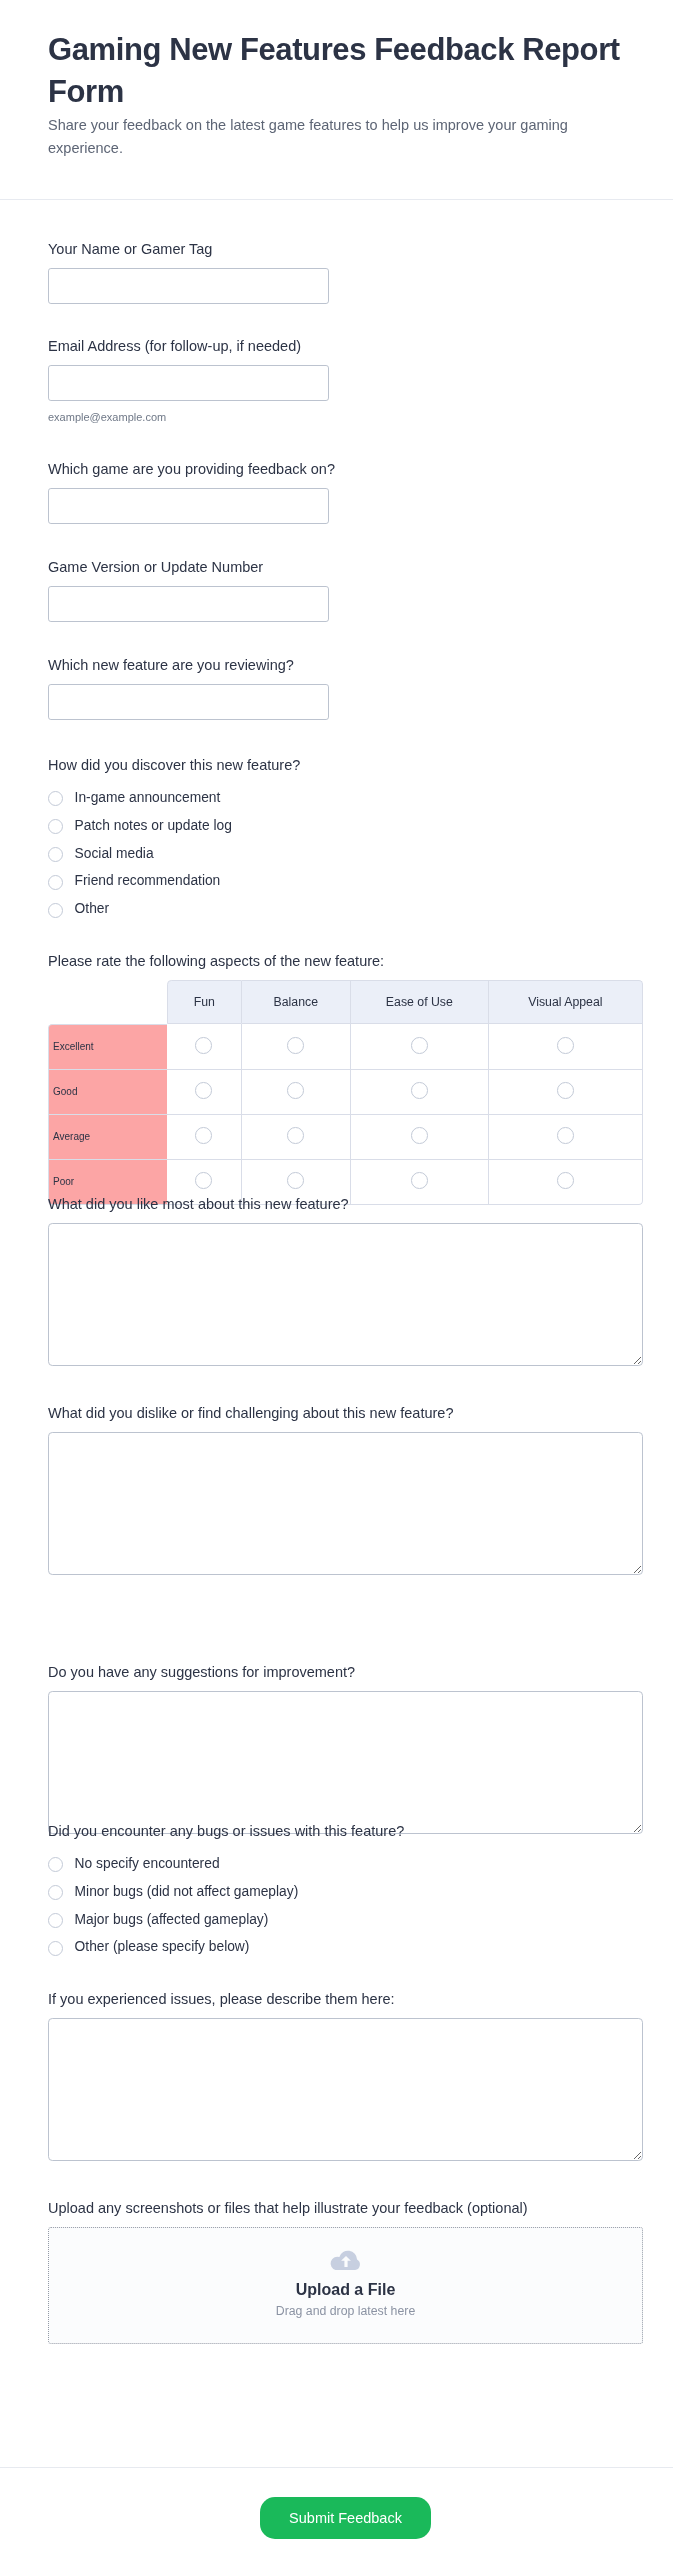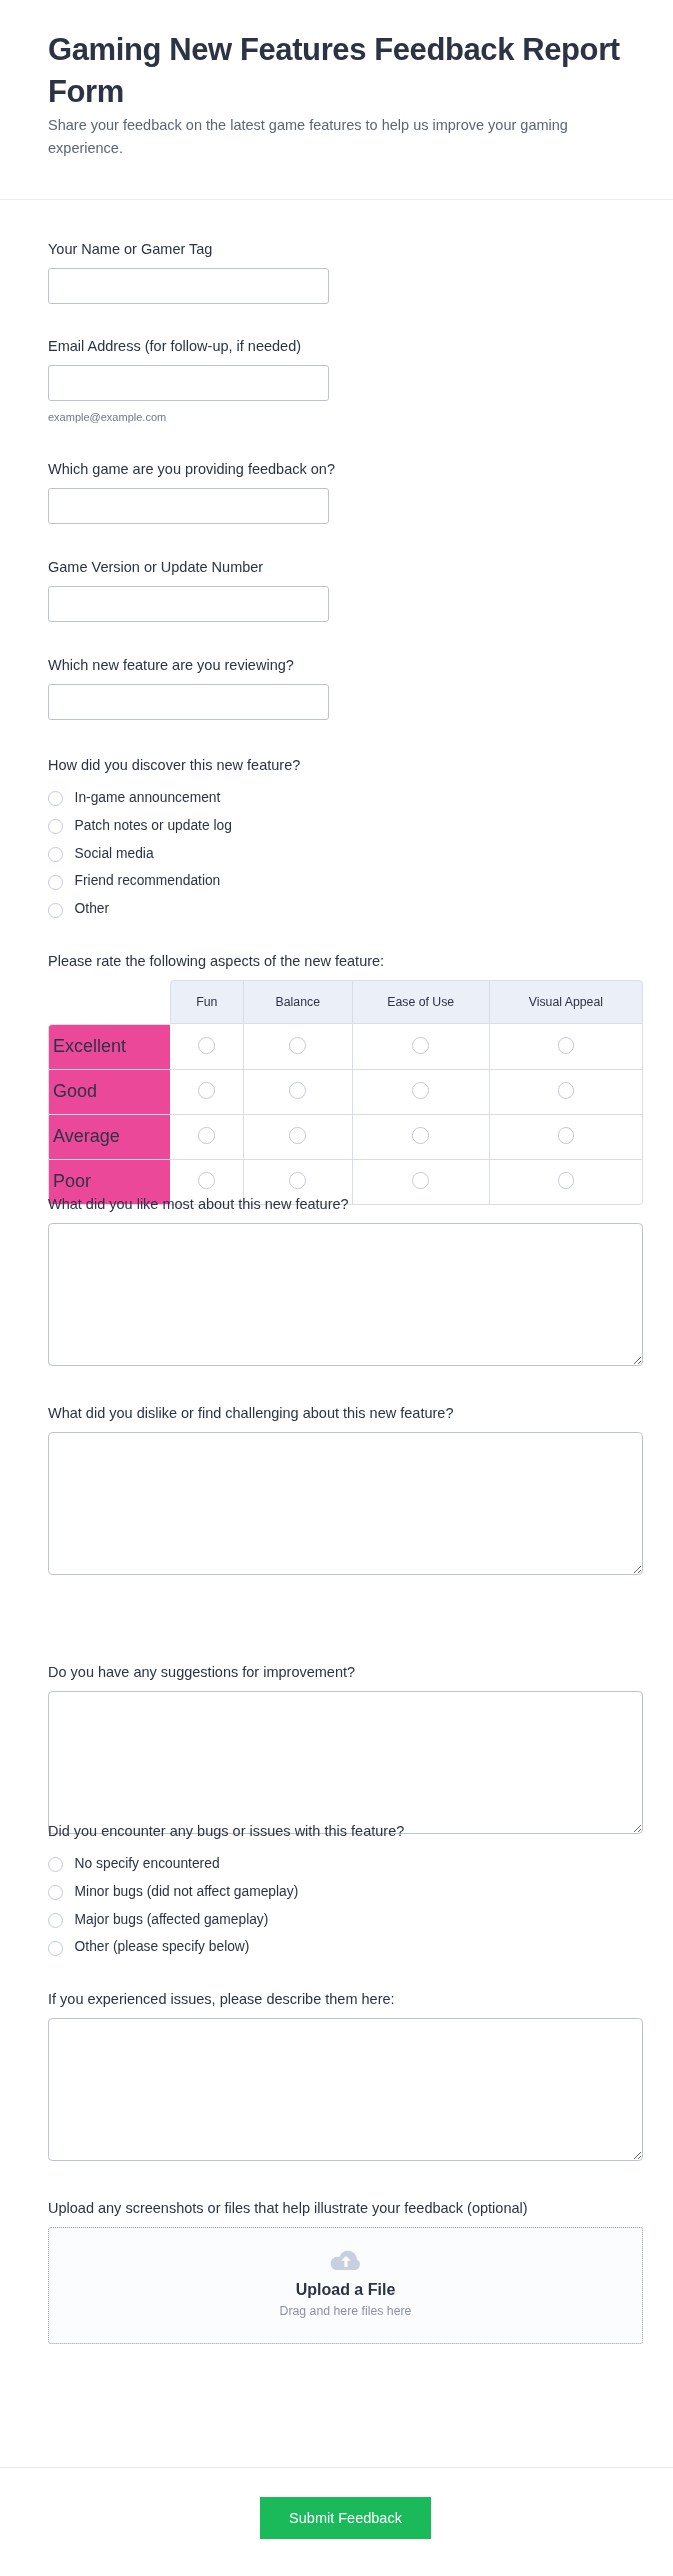--- a/index.html
+++ b/index.html
@@ -28,22 +28,22 @@
   .option-text{font-size:13.8px;line-height:17.4px;color:#2c3345;}
 
   
   .matrix{margin-top:9.4px;border-collapse:separate;border-spacing:0;}
   .matrix td,.matrix th{padding:4px;font-weight:normal;}
   .m-corner{width:117px;height:34px;background:#fff;}
   .m-head{height:34px;background:#ebeff8;border-top:0.7px solid #d9dde8;border-bottom:0.7px solid #d9dde8;
           border-right:0.7px solid #d9dde8;text-align:center;font-size:12.3px;color:#2c3345;}
   .m-head.first{border-left:0.7px solid #d9dde8;border-top-left-radius:4.3px;}
   .m-head.last{border-top-right-radius:4.3px;}
-  .m-rowlabel{width:117px;height:36px;background:#ec4899;border-left:0.7px solid #d9dde8;
-          border-bottom:0.7px solid #d9dde8;text-align:left;padding-left:12.3px;font-size:18px;color:#2c3345;}
+  .m-rowlabel{width:117px;height:36px;background:#fca5a5;border-left:0.7px solid #d9dde8;
+          border-bottom:0.7px solid #d9dde8;text-align:left;padding-left:12.3px;font-size:10px;color:#2c3345;}
   .m-rowlabel.first{border-top:0.7px solid #d9dde8;border-top-left-radius:4.3px;}
   .m-rowlabel.last{border-bottom-left-radius:4.3px;}
   .m-cell{height:36px;border-right:0.7px solid #d9dde8;border-bottom:0.7px solid #d9dde8;
           text-align:center;vertical-align:middle;background:#fff;}
   .m-cell.br{border-bottom-right-radius:4.3px;}
   .m-radio{display:inline-block;width:16.7px;height:16.7px;box-sizing:border-box;border:1.4px solid #c3cad7;
            border-radius:50%;background:#fff;}
   .w-fun{width:69px;}.w-bal{width:106px;}.w-ease{width:139px;}.w-vis{width:156px;}
 
   
@@ -54,21 +54,21 @@
   .upload-hint{margin-top:5.8px;font-size:12.3px;color:#8b93a3;}
 
   
   .consent-text{width:507px;font-size:14.5px;line-height:23px;color:#2c3345;}
   .checkbox{display:inline-block;vertical-align:-3.6px;width:19px;height:19px;box-sizing:border-box;
             border:1.4px solid #454c5e;border-radius:2.9px;background:#fff;margin-right:9.4px;cursor:pointer;}
   .req-star{color:#e0312d;font-weight:700;}
 
   
   .submit-row{text-align:center;}
-  .submit-btn{display:inline-block;width:171px;height:42px;border:none;border-radius:0;background:#1ab95a;
+  .submit-btn{display:inline-block;width:171px;height:42px;border:none;border-radius:15px;background:#1ab95a;
               color:#ffffff;font-family:"Liberation Sans",sans-serif;font-size:14.5px;font-weight:500;cursor:pointer;}
 </style>
 </head>
 <body>
 
 <div id="page">
 
   <div class="abs" style="top:29px;">
     <div class="form-title">Gaming New Features Feedback Report Form</div>
     <div class="form-subtitle">Share your feedback on the latest game features to help us improve your gaming experience.</div>
@@ -216,21 +216,21 @@
   <div class="abs" style="top:2200px;">
     <div class="q-label">Upload any screenshots or files that help illustrate your feedback (optional)</div>
     <div class="dropzone">
       <div class="cloud-wrap">
         <svg width="36" height="26" viewBox="0 0 25 18">
           <path d="M20.2 8.6a6.3 6.3 0 0 0-12.3-1.7A4.7 4.7 0 0 0 5.2 16h13.6a4 4 0 0 0 1.4-7.4z" fill="#c7cfe0"></path>
           <path d="M12.5 6.2l-3.4 3.4h2.3v4.2h2.2V9.6h2.3z" fill="#fbfcfd"></path>
         </svg>
       </div>
       <div class="upload-title">Upload a File</div>
-      <div class="upload-hint">Drag and here files here</div>
+      <div class="upload-hint">Drag and drop latest here</div>
     </div>
   </div>
 
 
   <div class="divider" style="top:2467px;"></div>
 
   <div class="abs submit-row" style="top:2497px;">
     <button class="submit-btn">Submit Feedback</button>
   </div>
 

